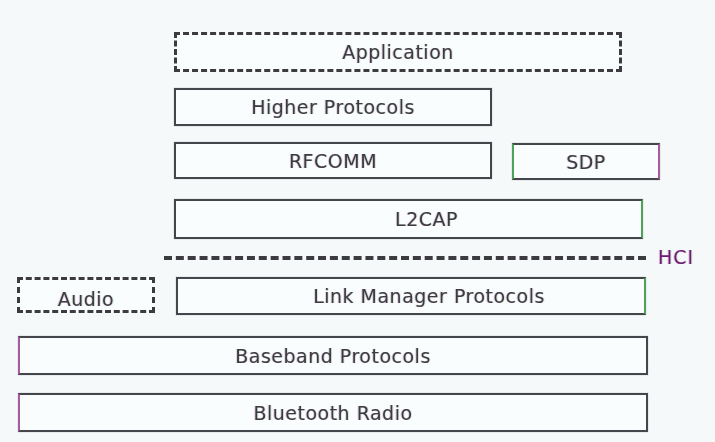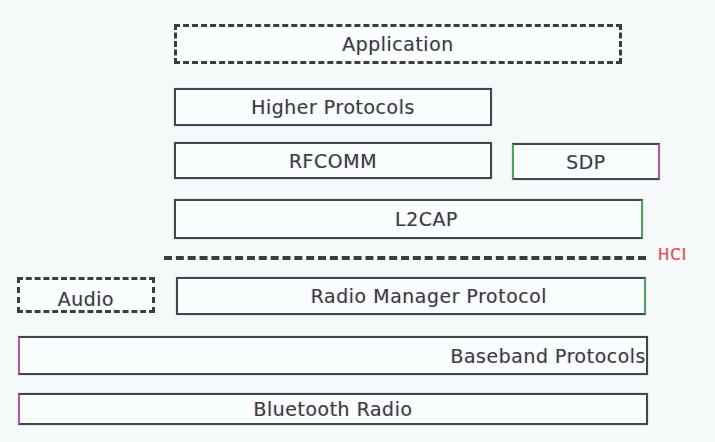--- a/index.html
+++ b/index.html
@@ -30,44 +30,44 @@
   }
   .solid  { border: 2px solid #45464b; box-shadow: 0 0 1px rgba(60,60,70,0.45); }
   .dashed { border: 3px dashed #3c3c40; }
 
   
   .fringe-right-green   { border-right-color: #4fa257; padding-left: 36px; }
   .fringe-left-green    { border-left-color:  #4fa257; }
   .fringe-right-magenta { border-right-color: #a85aa0; }
   .fringe-left-magenta  { border-left-color:  #a85aa0; }
 
-  #box-application        { left: 174px; top: 24px;  width: 448px; height: 40px; }
+  #box-application        { left: 174px; top: 32px;  width: 448px; height: 40px; }
   #box-higher-protocols   { left: 174px; top: 88px;  width: 318px; height: 38px; }
   #box-rfcomm             { left: 174px; top: 142px; width: 318px; height: 37px; }
   #box-sdp                { left: 512px; top: 143px; width: 148px; height: 37px; }
   #box-l2cap              { left: 174px; top: 199px; width: 469px; height: 40px; }
   #box-audio              { left: 17px;  top: 277px; width: 138px; height: 36px; align-items: flex-end; }
   #box-link-manager       { left: 176px; top: 277px; width: 470px; height: 38px; }
-  #box-baseband           { left: 18px;  top: 336px; width: 630px; height: 39px; justify-content: flex-end; }
-  #box-bluetooth-radio    { left: 18px;  top: 393px; width: 630px; height: 32px; }
+  #box-baseband           { left: 18px;  top: 336px; width: 630px; height: 39px; }
+  #box-bluetooth-radio    { left: 18px;  top: 393px; width: 630px; height: 39px; }
 
   .hci-line {
     position: absolute;
     left: 164px;
     top: 256px;
     width: 482px;
     height: 0;
     border-top: 4px dashed #3c3c40;
   }
   .hci-label {
     position: absolute;
     left: 658px;
     top: 246px;
-    color: #ef4444;
-    font-size: 15px;
+    color: #701a75;
+    font-size: 19px;
     letter-spacing: 1px;
     text-shadow: -1px 0 0 rgba(168, 90, 160, 0.28), 1px 0 0 rgba(79, 162, 87, 0.22);
   }
 </style>
 </head>
 <body>
 
 <div class="canvas">
 
   <div class="box dashed" id="box-application">
@@ -91,21 +91,21 @@
   </div>
 
   <div class="hci-line"></div>
   <div class="hci-label">HCI</div>
 
   <div class="box dashed" id="box-audio">
     <span>Audio</span>
   </div>
 
   <div class="box solid fringe-right-green" id="box-link-manager">
-    <span>Radio Manager Protocol</span>
+    <span>Link Manager Protocols</span>
   </div>
 
   <div class="box solid fringe-left-magenta" id="box-baseband">
     <span>Baseband Protocols</span>
   </div>
 
   <div class="box solid fringe-left-magenta" id="box-bluetooth-radio">
     <span>Bluetooth Radio</span>
   </div>
 

